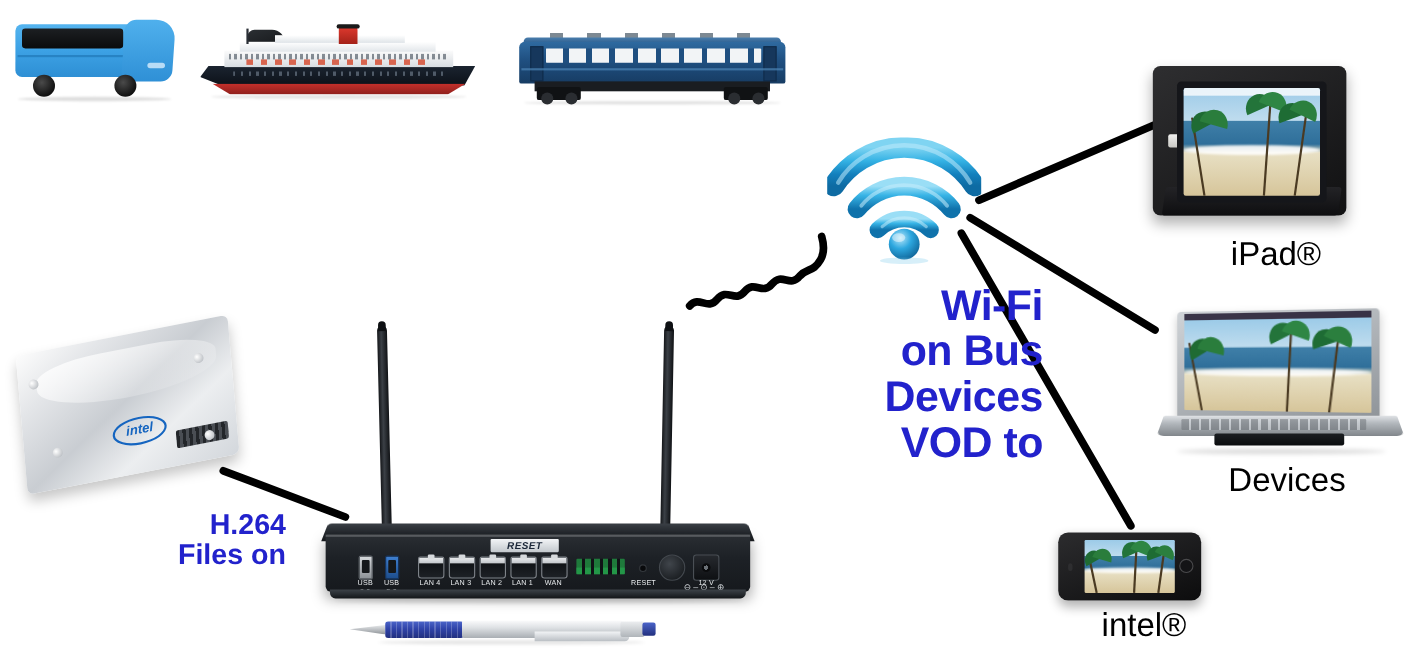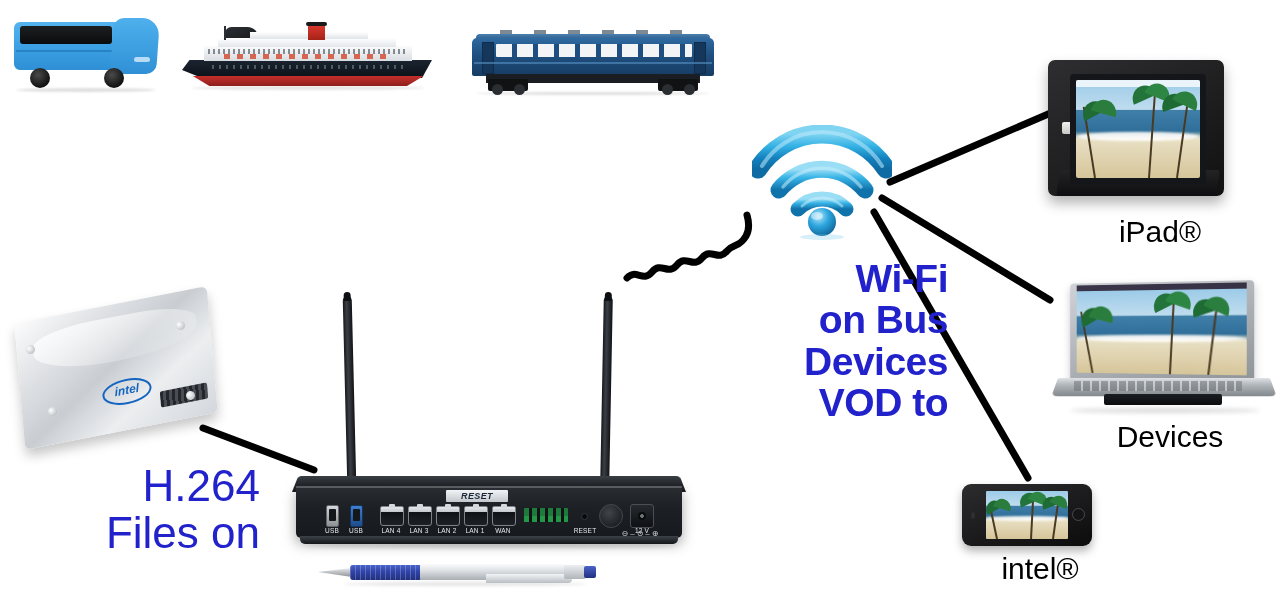--- a/index.html
+++ b/index.html
@@ -4,21 +4,21 @@
 <style>
   html,body{margin:0;padding:0;background:#ffffff;}
   body{width:1280px;height:608px;position:relative;overflow:hidden;
        font-family:"Liberation Sans","DejaVu Sans",sans-serif;}
   .stage{position:absolute;inset:0;width:1280px;height:608px;}
   .abs{position:absolute;}
 
   
   .blue-text{color:#2222cc;text-align:right;line-height:1.06;}
   #wifi-caption{left:700px;top:258px;width:248px;font-size:39px;font-weight:bold;letter-spacing:-0.5px;}
-  #ssd-caption{left:20px;top:463px;width:240px;font-size:44px;font-weight:normal;letter-spacing:0px;}
+  #ssd-caption{left:20px;top:463px;width:240px;font-size:26px;font-weight:bold;letter-spacing:0px;}
   .dev-label{color:#000000;text-align:center;font-size:30px;}
   #ipad-label{left:1050px;top:215px;width:220px;}
   #laptop-label{left:1060px;top:420px;width:220px;}
   #iphone-label{left:930px;top:552px;width:220px;}
 
   
   #bus{left:8px;top:14px;width:160px;height:78px;}
   .bus-body{position:absolute;left:6px;top:8px;width:138px;height:48px;
       background:linear-gradient(180deg,#55b4ef 0%,#3ea3e6 45%,#2e8fd4 100%);
       border-radius:6px 16px 14px 6px;}

